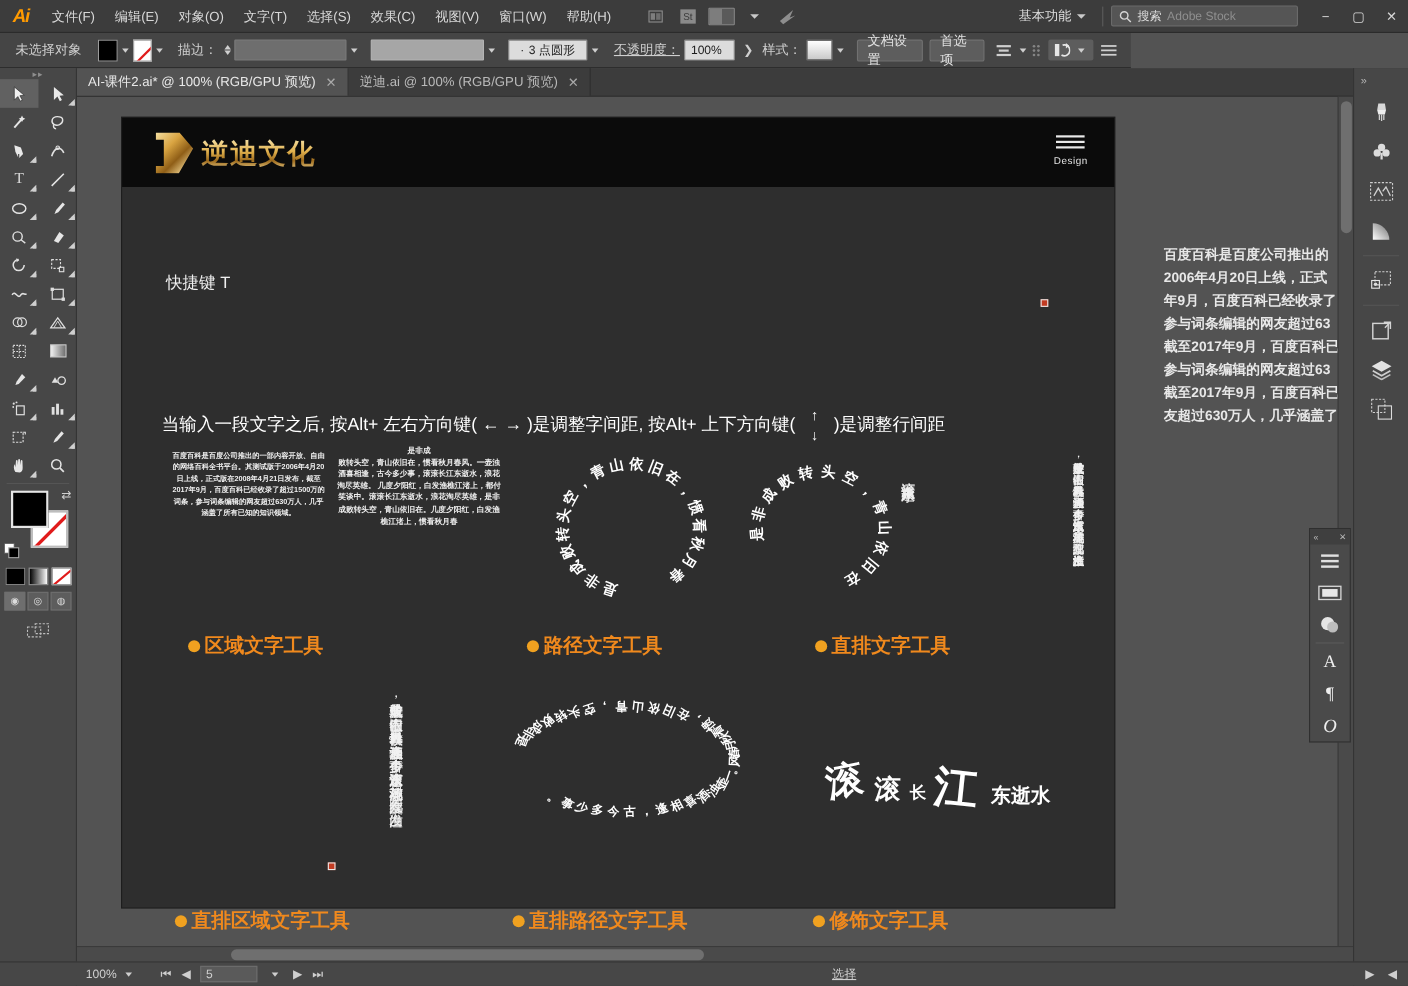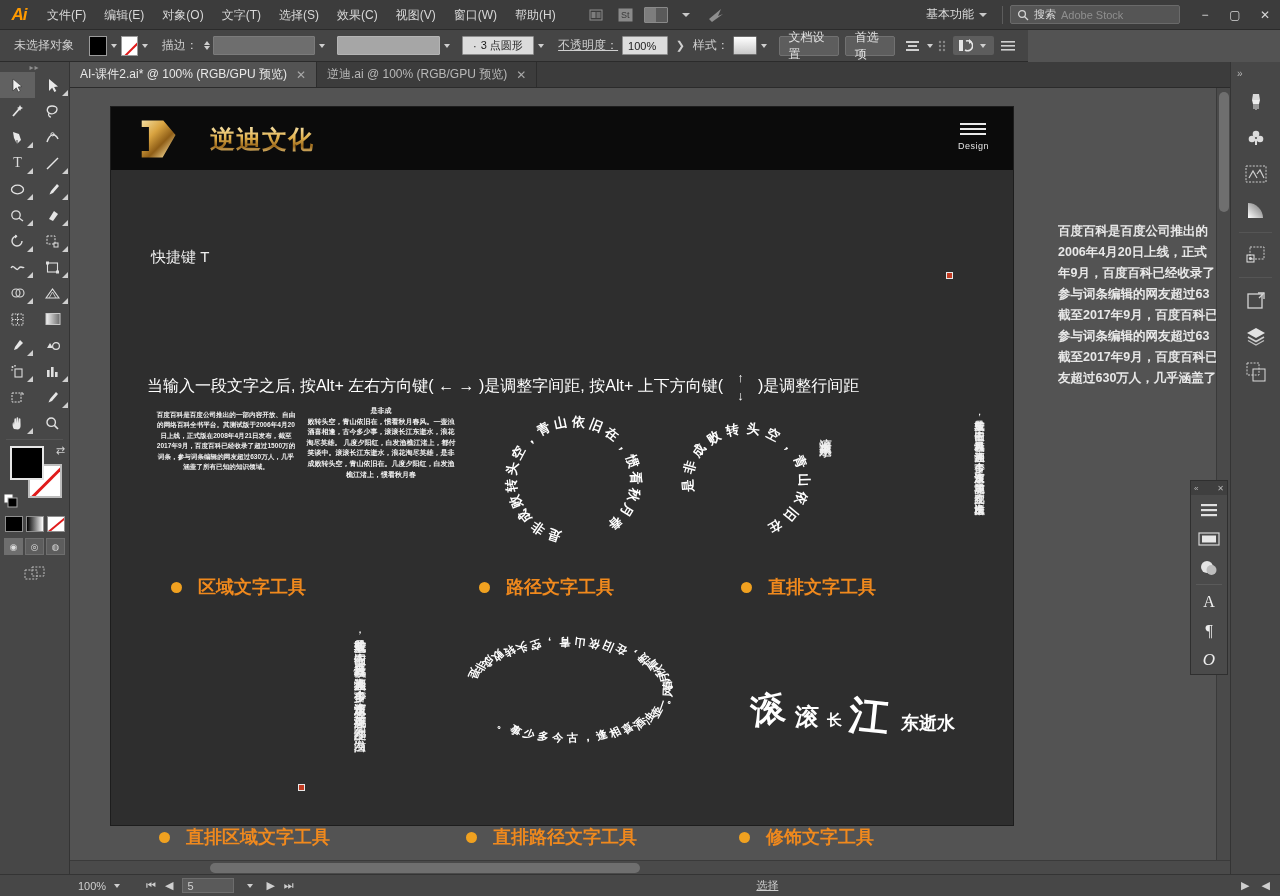--- a/index.html
+++ b/index.html
@@ -144,21 +144,21 @@
     width:36px;height:40px;position:relative;
   }
   .logo-d .dshape{
     position:absolute;inset:0;
     background:linear-gradient(135deg,#f6e3a8 0%,#d9a441 35%,#8f5e17 60%,#f2d692 85%);
     clip-path:polygon(2% 4%,62% 4%,96% 40%,60% 96%,2% 96%,2% 80%,22% 80%,22% 20%,2% 20%);
   }
   .logo-text {
     font-size:25px;font-weight:bold;letter-spacing:1px;
     background:linear-gradient(180deg,#fbeec0 0%,#e0b04c 45%,#9d6a1c 70%,#f5dd9a 100%);
-    -webkit-background-clip:text;background-clip:text;color:transparent;margin-left:27px;
+    -webkit-background-clip:text;background-clip:text;color:transparent;
   }
   .ab-hamburger{position:absolute;right:24px;top:16px;display:flex;flex-direction:column;align-items:center;gap:3px;}
   .ab-hamburger .bar{width:26px;height:2px;background:#e9e9e9;}
   .ab-hamburger .dsg{font-size:9px;color:#e3e3e3;margin-top:3px;letter-spacing:.5px;}
 
   .ab-body{position:absolute;left:0;top:63px;width:902px;height:655px;}
   .lesson-title{position:absolute;left:40px;top:40px;font-size:19px;font-weight:bold;color:#f0891d;letter-spacing:1px;}
   .shortcut{position:absolute;left:40px;top:78px;font-size:15px;color:#efefef;}
   .para{position:absolute;left:40px;top:112px;width:830px;font-size:12.5px;font-weight:bold;color:#ffffff;line-height:21px;}
   .overflow-mark{position:absolute;left:835px;top:102px;width:7px;height:7px;background:#c23b22;border:1px solid #e8e8e8;}
@@ -168,21 +168,21 @@
 
   
   .samp-area1{position:absolute;left:45px;top:240px;width:140px;font-size:6.6px;line-height:10.4px;color:#efefef;text-align:center;font-weight:bold;}
   .samp-area2{position:absolute;left:195px;top:236px;width:150px;font-size:7px;line-height:10.6px;color:#efefef;text-align:center;font-weight:bold;}
 
   .circ{position:absolute;color:#fff;}
   .circ span{position:absolute;left:50%;top:50%;transform-origin:0 0;white-space:nowrap;font-weight:600;}
 
   .vert{position:absolute;writing-mode:vertical-rl;text-orientation:upright;color:#f2f2f2;white-space:pre-line;}
 
-  .labelrow{position:absolute;display:flex;align-items:center;gap:16px;}
+  .labelrow{position:absolute;display:flex;align-items:center;gap:4px;}
   .dot{width:11px;height:11px;border-radius:50%;background:#f0a120;}
   .lbl{font-size:18px;font-weight:bold;color:#f0891d;white-space:nowrap;}
 
   .bigtext{position:absolute;color:#fff;font-weight:bold;}
 
   .ovf-right{position:absolute;left:988px;top:112px;width:178px;font-size:12.5px;font-weight:bold;color:#e8e8e8;line-height:21px;overflow:hidden;height:240px;}
 
   
   .vscroll{position:absolute;right:0;top:88px;width:14px;height:786px;background:#4a4a4a;border-left:1px solid #3a3a3a;}
   .vscroll .thumb{position:absolute;left:2px;top:4px;width:10px;height:120px;background:#6f6f6f;border-radius:5px;}

